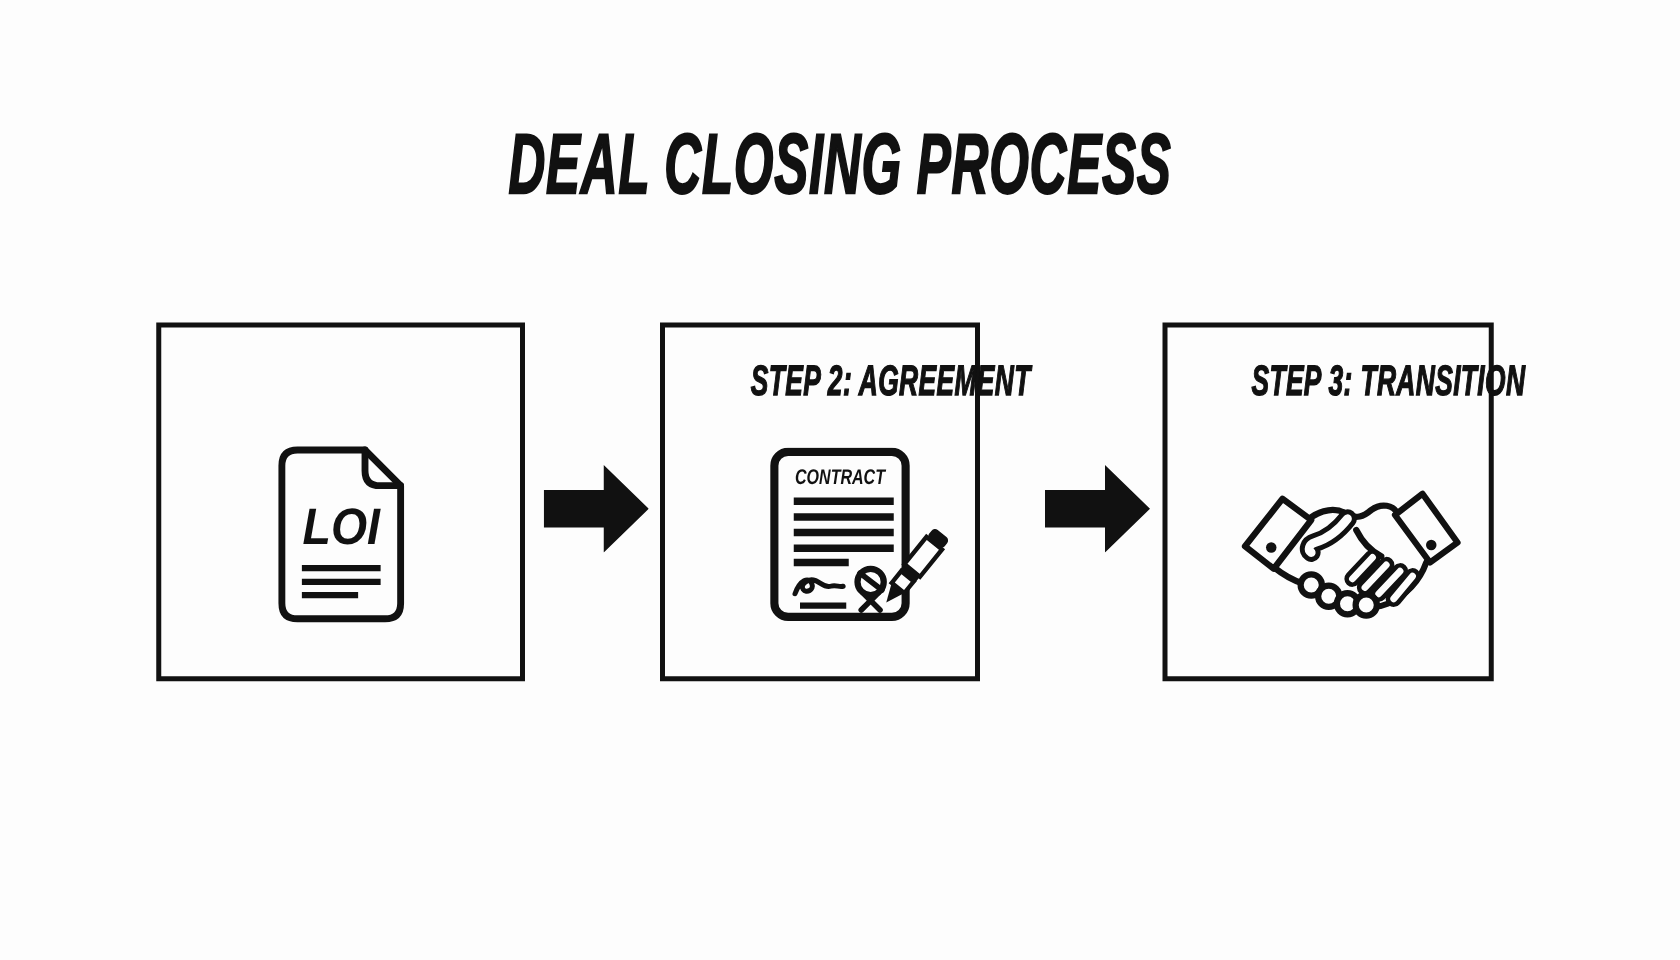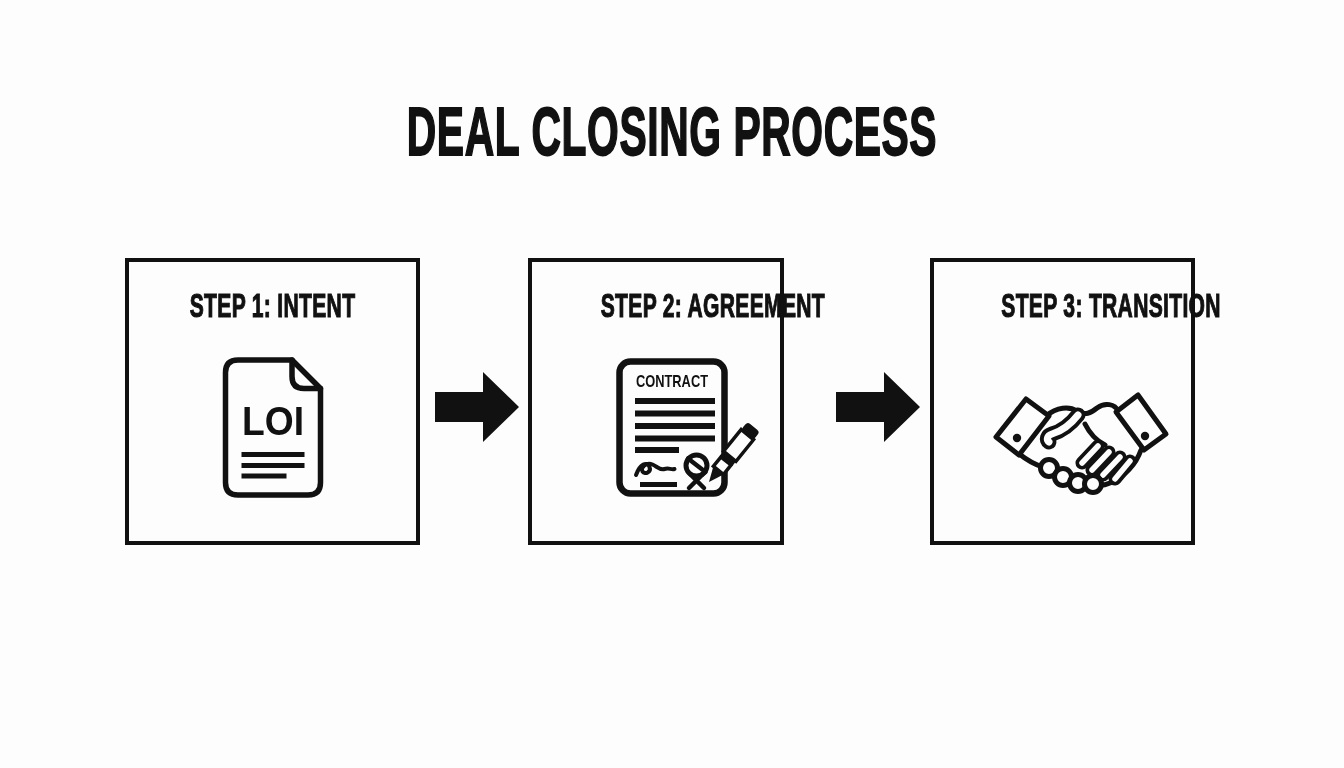--- a/index.html
+++ b/index.html
@@ -3,21 +3,21 @@
 <meta charset="utf-8">
 <style>
   * { margin:0; padding:0; box-sizing:border-box; }
   html,body { width:1344px; height:768px; }
   body {
     background:#fdfdfd;
     color:#111111;
     font-family:"Liberation Sans", sans-serif;
     overflow:hidden;
   }
-  .stage { position:relative; width:1344px; height:768px; }
+  .stage { position:relative; width:1344px; height:768px;font-style:italic; }
 
   
   .title-wrap { position:absolute; top:97px; left:0; width:100%; text-align:center; }
   .diagram-title {
     display:inline-block;
     font-size:68px; line-height:1; font-weight:700;
     letter-spacing:1px; white-space:nowrap;
     transform:scaleX(0.60); transform-origin:50% 50%;
     -webkit-text-stroke:1.8px #111111;
   }
@@ -55,23 +55,20 @@
 </head>
 <body>
 
 <div class="stage">
 
   <div class="title-wrap">
     <span class="diagram-title">DEAL CLOSING PROCESS</span>
   </div>
 
   <div class="step-box box-1">
-    <div class="step-label-wrap">
-      <span class="step-label">STEP 1: INTENT</span>
-    </div>
     <svg class="icon-svg loi-pos" width="104" height="143" viewBox="0 0 104 143">
       <g fill="none" stroke="#111111" stroke-width="5.5" stroke-linejoin="round" stroke-linecap="round">
         <path d="M 71 4 H 17 Q 4.5 4 4.5 16.5 V 126.5 Q 4.5 139 17 139 H 87 Q 99.5 139 99.5 126.5 V 32.5 Z"></path>
         <path d="M 71 4 V 20.5 Q 71 32.5 83 32.5 H 99.5"></path>
       </g>
       <text class="svg-label" x="52" y="79" text-anchor="middle" font-size="41" textLength="62" lengthAdjust="spacingAndGlyphs">LOI</text>
       <g stroke="#111111" stroke-width="5" stroke-linecap="butt">
         <line x1="20.5" y1="98.5" x2="83.5" y2="98.5"></line>
         <line x1="20.5" y1="109.5" x2="83.5" y2="109.5"></line>
         <line x1="20.5" y1="120" x2="65.5" y2="120"></line>

